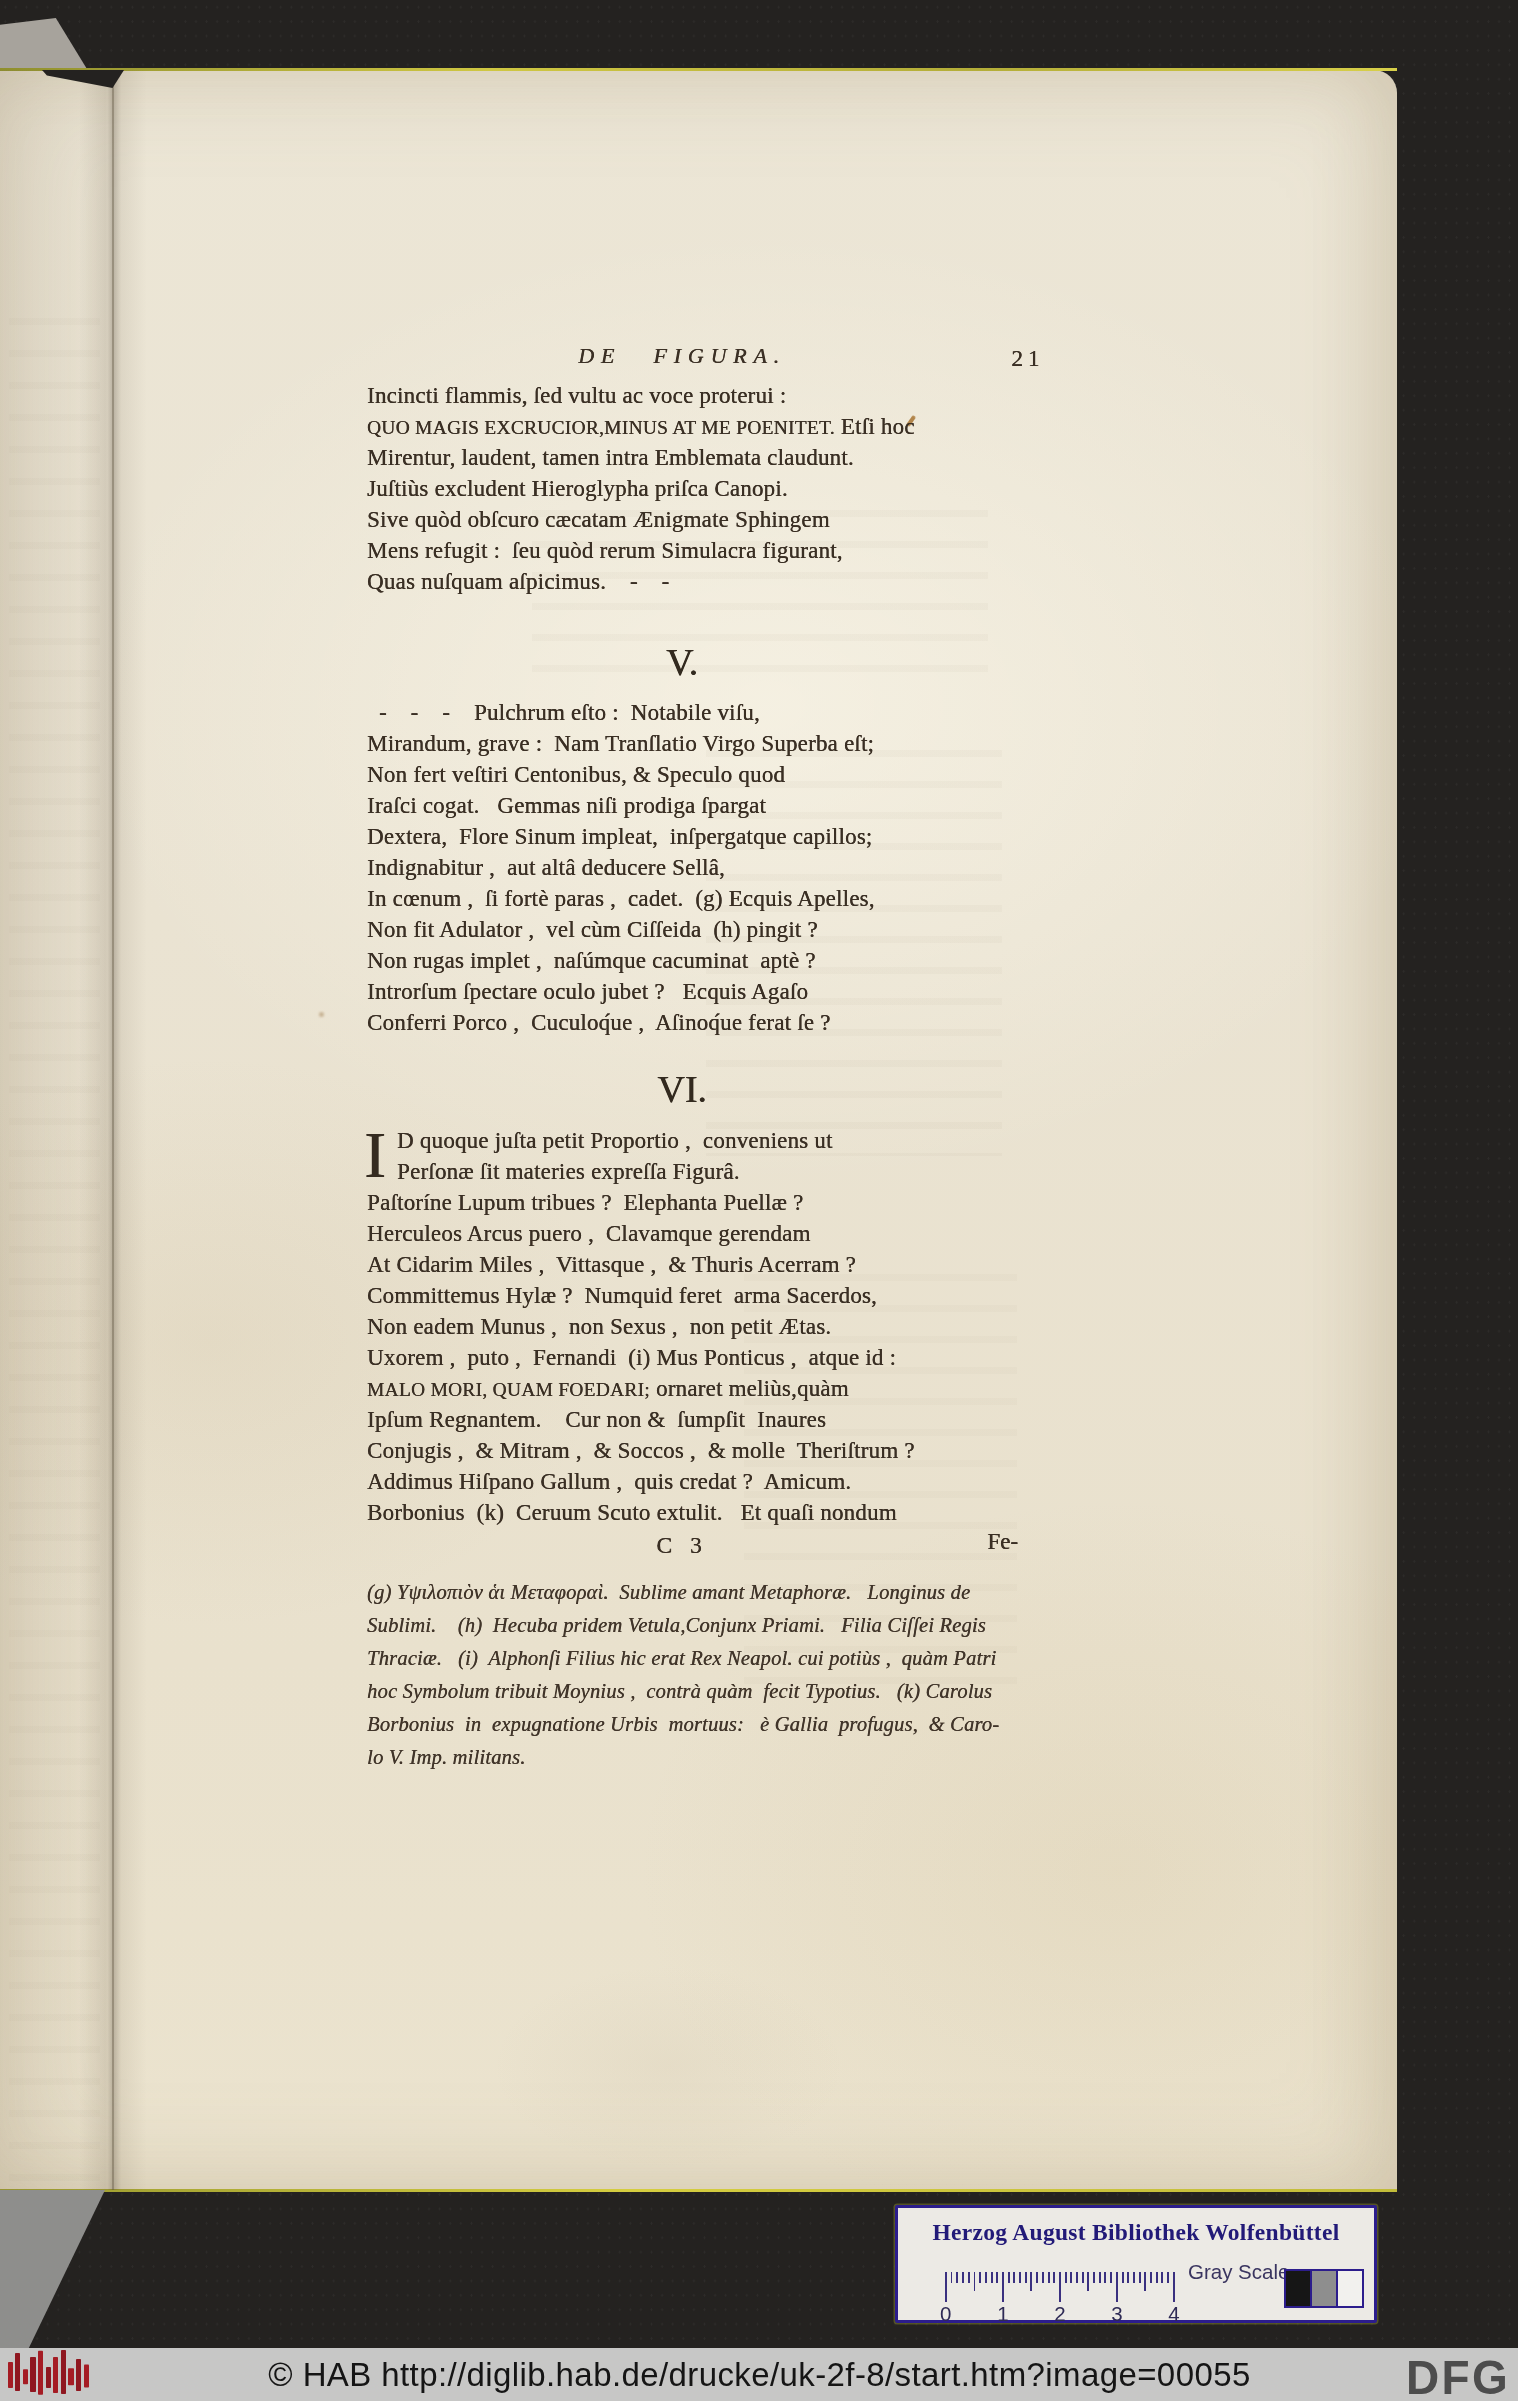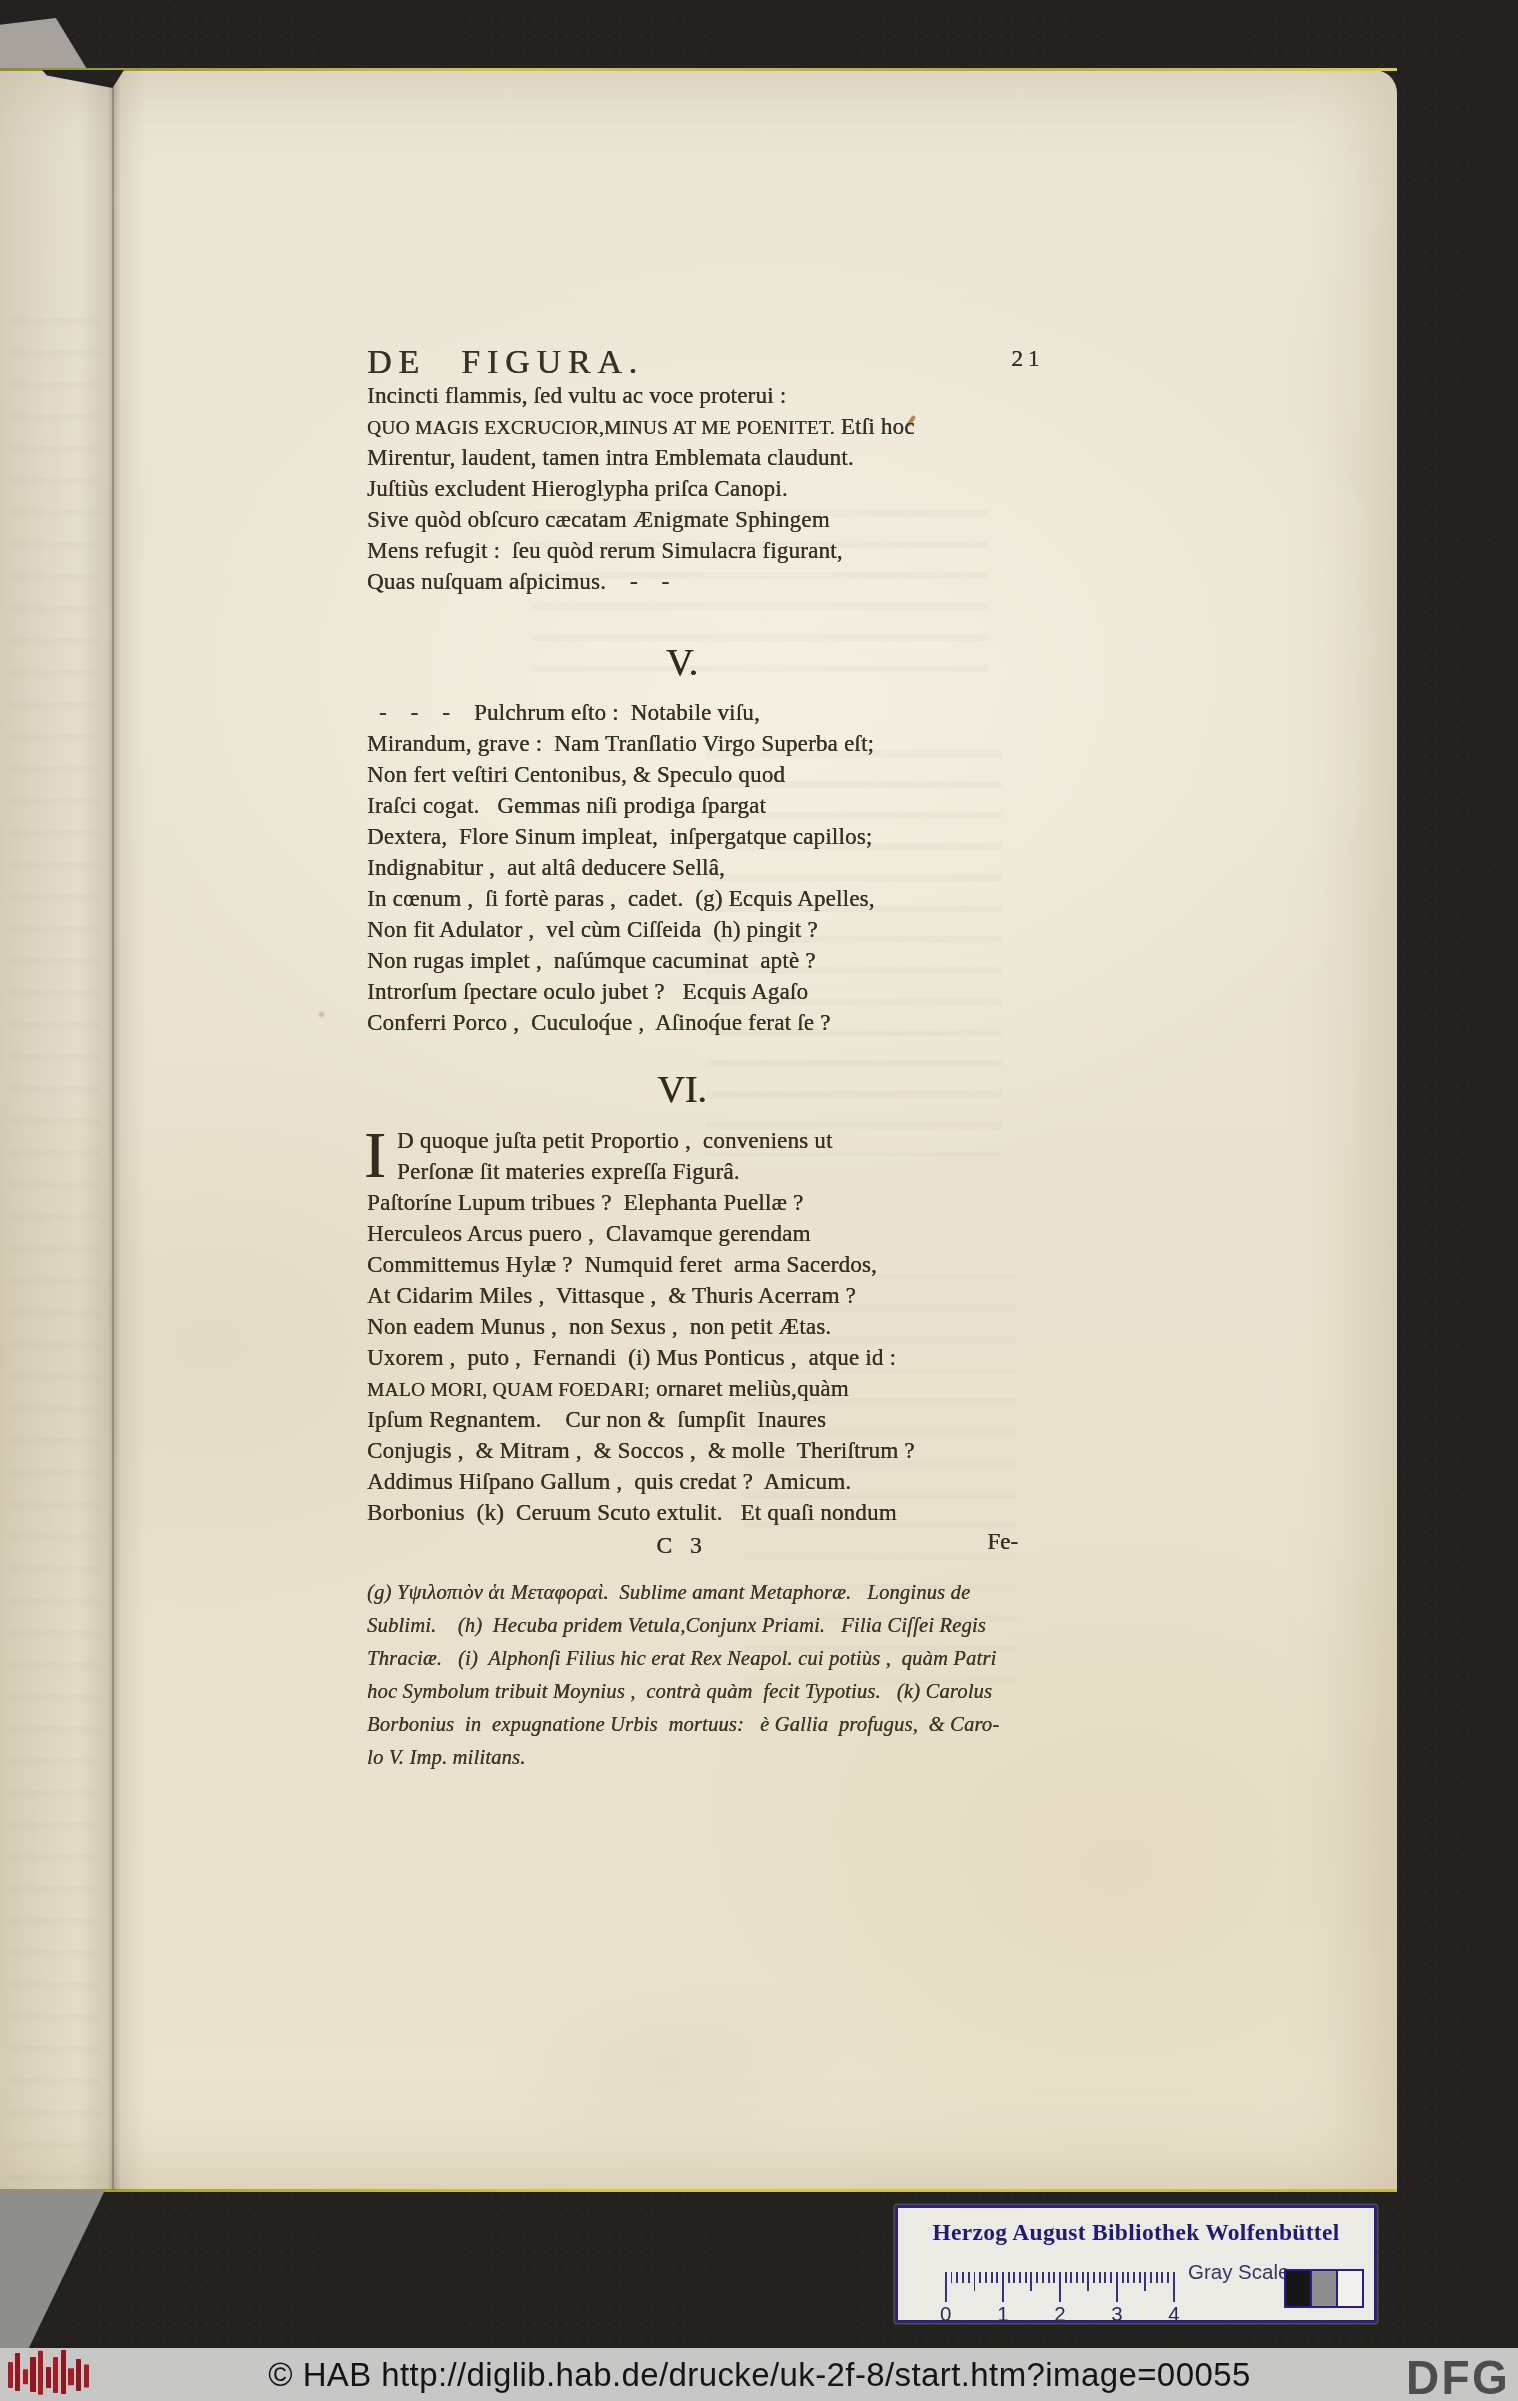--- a/index.html
+++ b/index.html
@@ -44,21 +44,21 @@
   .sliver-tl{position:absolute;left:0;top:18px;width:90px;height:56px;background:#a7a39c;
     clip-path:polygon(0 12%,62% 0,100% 100%,0 100%);}
   .wedge-tl{position:absolute;left:42px;top:70px;width:82px;height:18px;background:#242220;
     clip-path:polygon(0 0,100% 0,86% 100%,6% 30%);}
   .wedge-bl{position:absolute;left:0;top:2190px;width:105px;height:159px;background:#8e8e8c;
     clip-path:polygon(0 0,100% 0,27% 100%,0 100%);}
   
   .text-col{position:absolute;left:367px;top:343px;width:630px;color:#3a2f24;
     font-family:"Liberation Serif",serif;}
   .pg-header{position:relative;height:35px;}
-  .pg-title{font-size:34px;letter-spacing:6.8px;word-spacing:20px;
+  .pg-title{text-align:center;font-style:italic;font-size:22px;letter-spacing:6.8px;word-spacing:20px;
     color:#3b3025;text-shadow:0.4px 0 0 currentColor;}
   .pg-num{position:absolute;right:-47px;top:1.5px;font-size:23.5px;letter-spacing:4.6px;text-shadow:0.3px 0 currentColor;}
   .tline{white-space:pre;height:31px;line-height:31px;font-size:23px;letter-spacing:0.2px;
     text-shadow:0.3px 0 0 currentColor;}
   .tline .caps{font-size:19.4px;letter-spacing:0.3px;}
   .tline .em{}
   .sec-head{text-align:center;font-size:38px;color:#332a1f;text-shadow:0.5px 0 0 currentColor;
     font-weight:normal;}
   #poem1{margin-top:1.5px;}
   #v-head{margin-top:42px;height:53px;line-height:47px;}
@@ -160,22 +160,22 @@
         <div class="tline"><span>Conferri Porco ,  Cuculoq́ue ,  Aſinoq́ue ferat ſe ?</span></div>
       </div>
 
     <div id="vi-head" class="sec-head">VI.</div>
     <div id="vi-lines">
       <div class="dropcap">I</div>
     <div class="tline pad"><span>D quoque juſta petit </span><span class="em">Proportio</span><span> ,  conveniens ut</span></div>
         <div class="tline pad"><span>Perſonæ ſit materies expreſſa Figurâ.</span></div>
         <div class="tline"><span>Paſtoríne Lupum tribues ?  Elephanta Puellæ ?</span></div>
         <div class="tline"><span>Herculeos Arcus puero ,  Clavamque gerendam</span></div>
+        <div class="tline"><span>At Cidarim Miles ,  Vittasque ,  &amp; Thuris Acerram ?</span></div>
         <div class="tline"><span>Committemus Hylæ ?  Numquid feret  arma Sacerdos,</span></div>
-        <div class="tline"><span>At Cidarim Miles ,  Vittasque ,  &amp; Thuris Acerram ?</span></div>
         <div class="tline"><span>Non eadem Munus ,  non Sexus ,  non petit Ætas.</span></div>
         <div class="tline"><span>Uxorem ,  puto ,  Fernandi  (i) Mus Ponticus ,  atque id :</span></div>
         <div class="tline"><span class="caps">MALO MORI, QUAM FOEDARI;</span><span> ornaret meliùs,quàm</span></div>
         <div class="tline"><span>Ipſum Regnantem.    Cur non &amp;  ſumpſit  Inaures</span></div>
         <div class="tline"><span>Conjugis ,  &amp; Mitram ,  &amp; Soccos ,  &amp; molle  Theriſtrum ?</span></div>
         <div class="tline"><span>Addimus Hiſpano Gallum ,  quis credat ?  Amicum.</span></div>
         <div class="tline"><span>Borbonius  (k)  Ceruum Scuto extulit.   Et quaſi nondum</span></div>
       </div>
 
     <div class="sigline">

